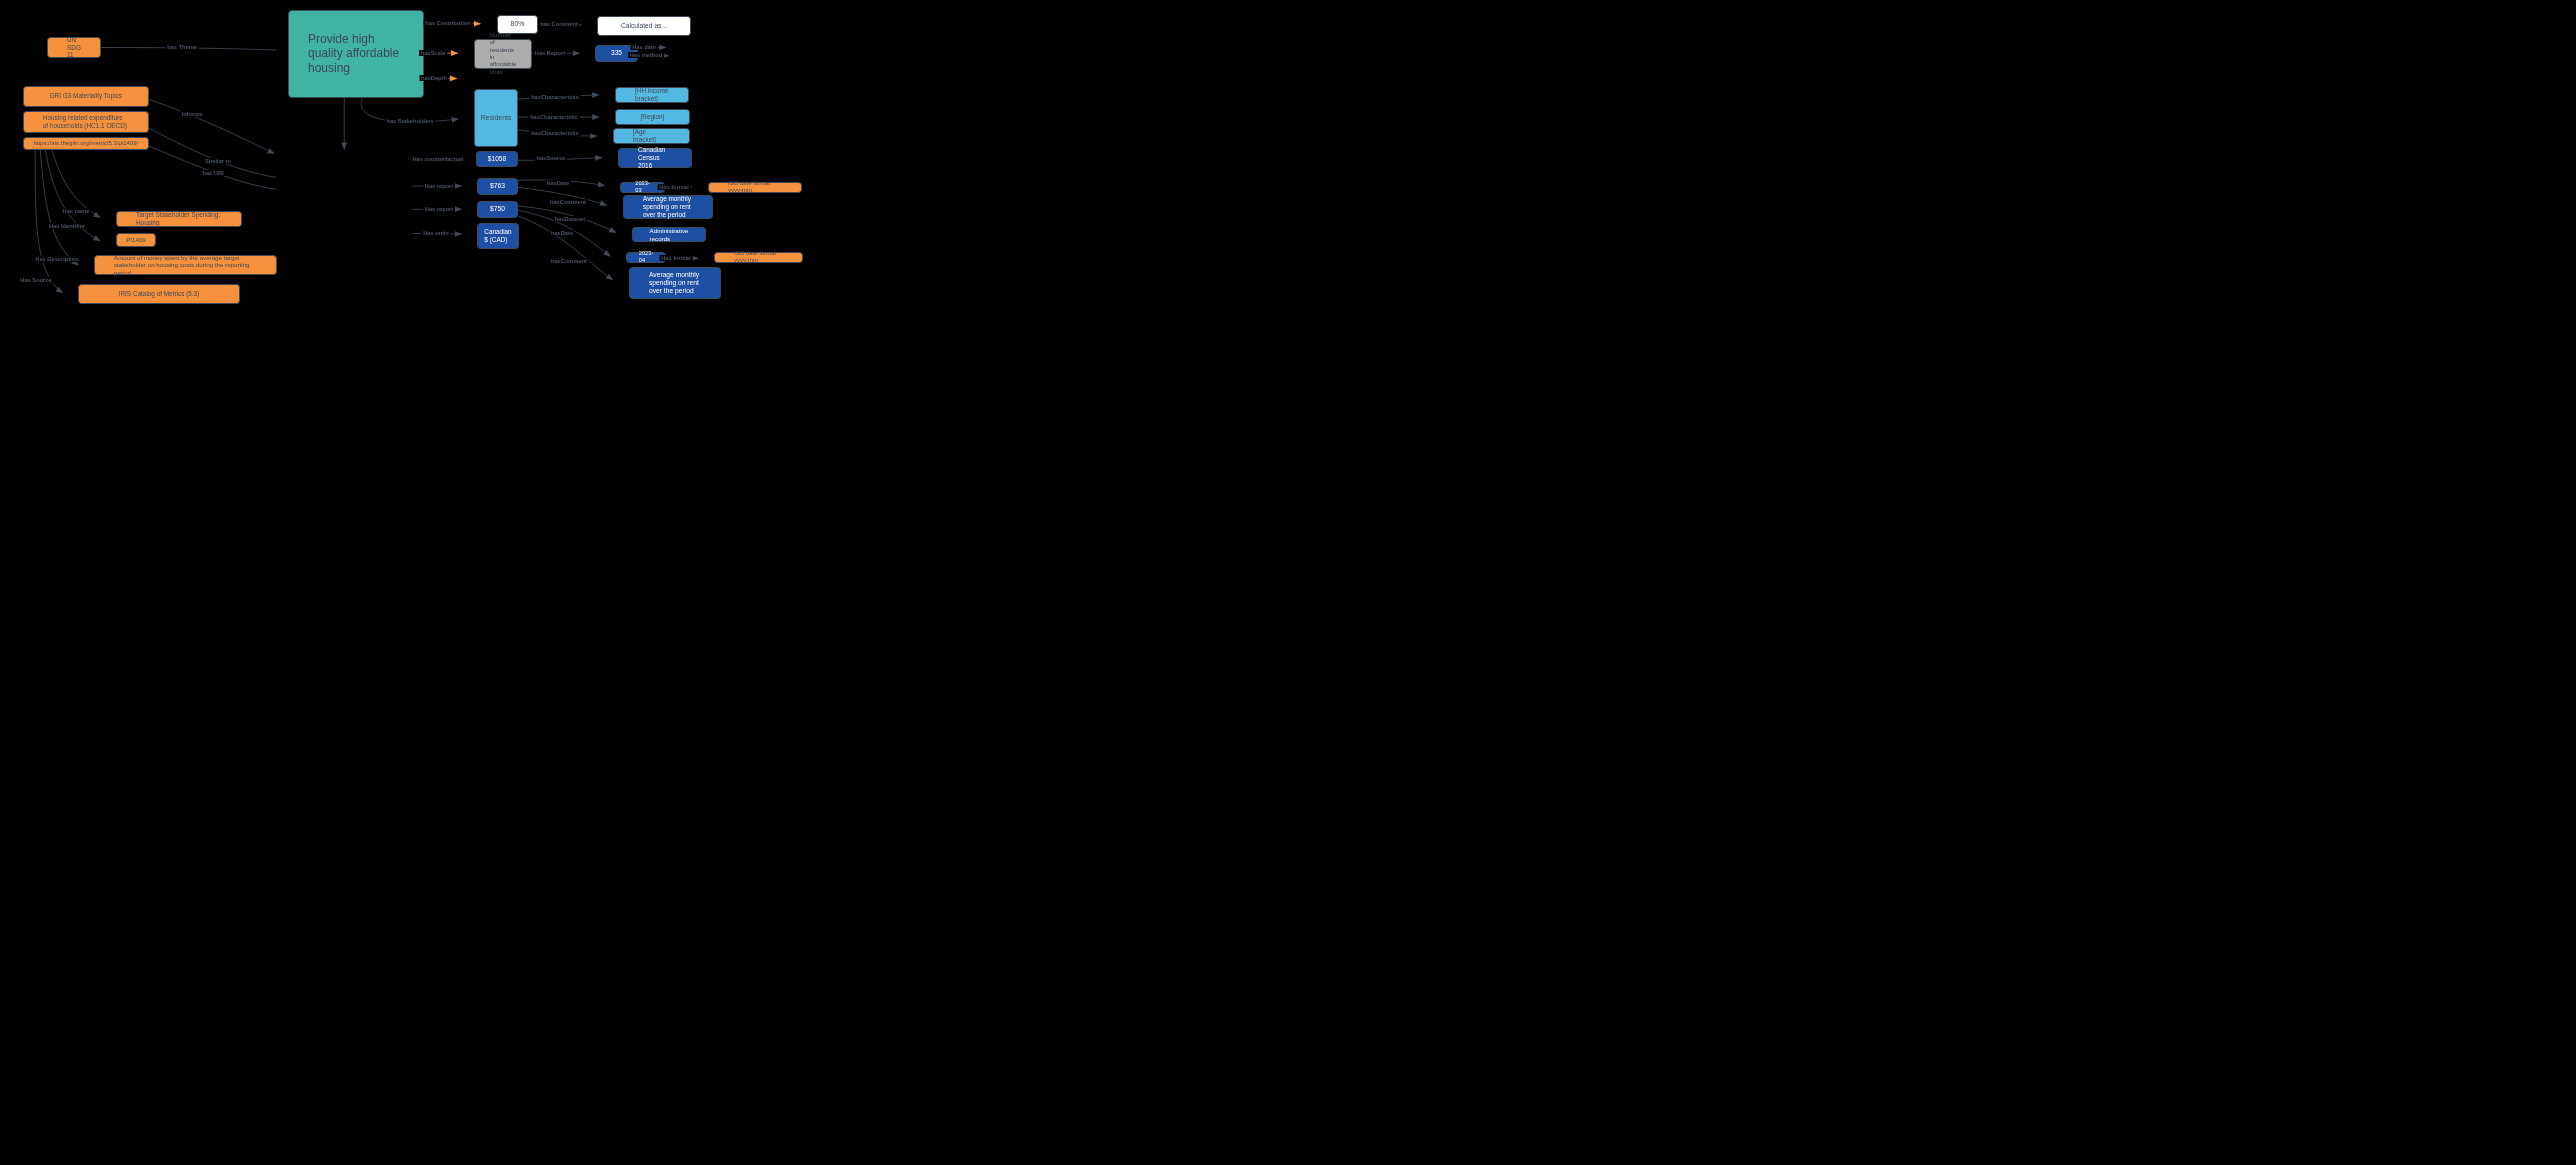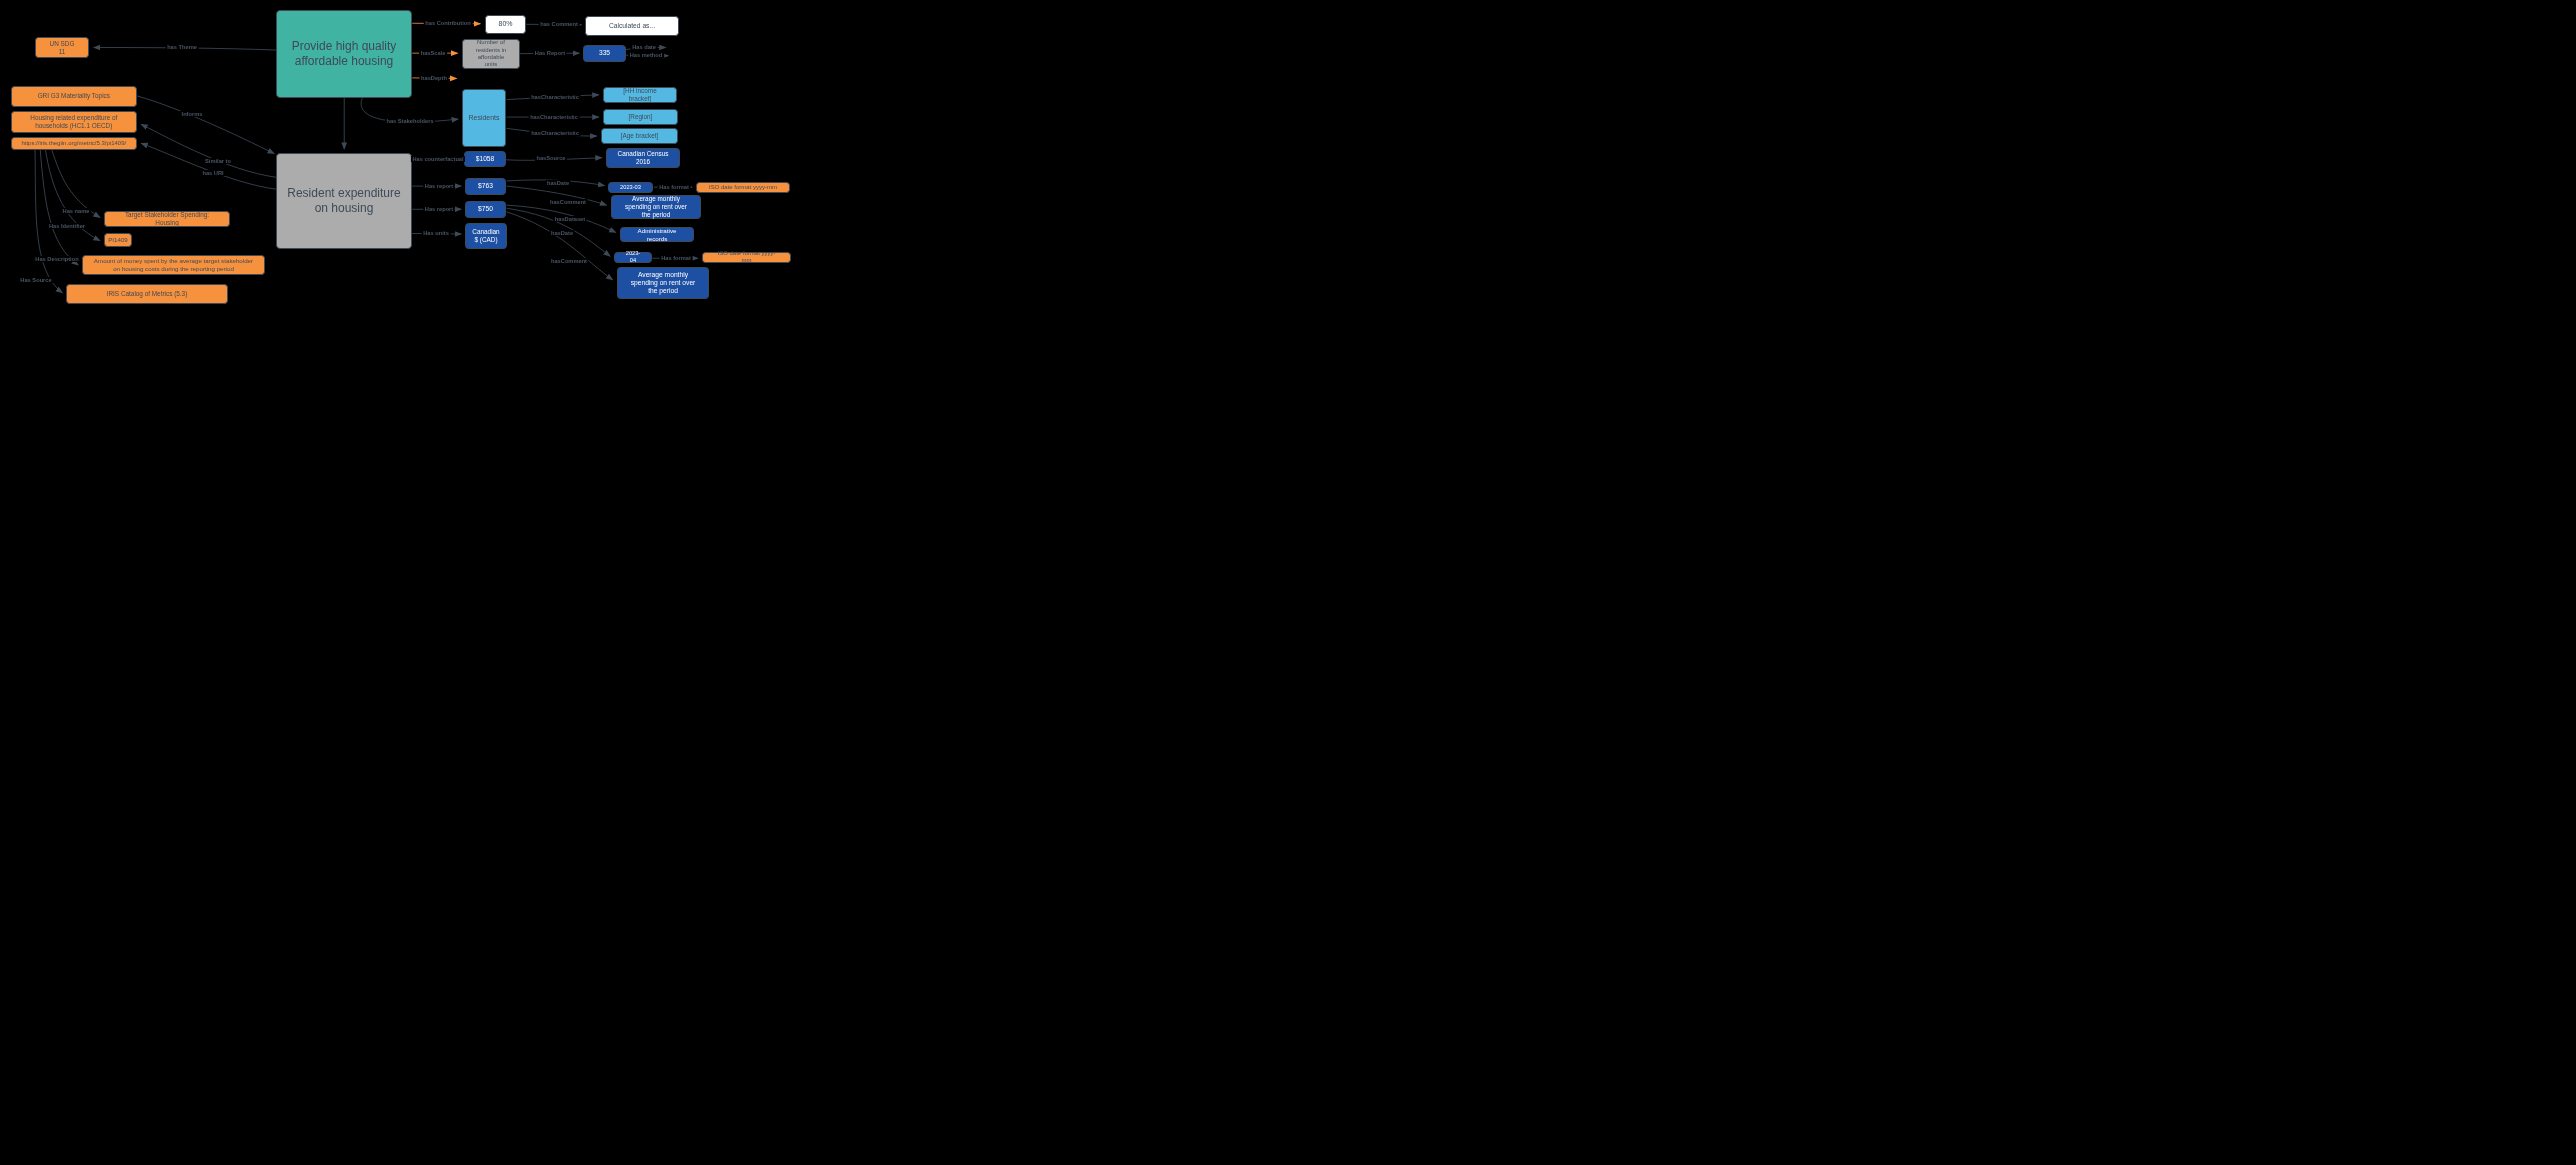--- a/index.html
+++ b/index.html
@@ -1,21 +1,21 @@
 <!DOCTYPE html>
 <html style="font-size:8.2px"><head>
 <meta charset="utf-8">
 <style>
   html,body{margin:0;padding:0;background:#000;}
   #canvas{position:relative;width:808px;height:315px;background:#000;overflow:hidden;
           font-family:"Liberation Sans",sans-serif;}
   #edges{position:absolute;left:0;top:0;width:808px;height:315px;}
-  .n{position:absolute;display:flex;align-items:center;justify-content:center;text-align:center;
+  .n{position:absolute;display:flex;align-items:center;justify-content:center;
      border:0.8px solid #3F4A58;border-radius:3.6px;color:#3F4A58;line-height:1.22;
-     box-sizing:border-box;padding:1px 10px;}
+     box-sizing:border-box;padding:1px 19px;margin-left:12px;}
   .teal{background:#40B3A3;}
   .orange{background:#F6913E;}
   .blue{background:#1D50A3;color:#FFFFFF;}
   .lblue{background:#54B9E2;}
   .gray{background:#ACACAC;}
   .white{background:#FFFFFF;}
   .elbl{position:absolute;transform:translate(-50%,-50%);background:#000;color:#4A5565;
         font-size:5.7px;font-weight:700;padding:0 1.5px;white-space:nowrap;}
   
   #n-goal{left:276px;top:9.8px;width:136px;height:88px;font-size:12px;border-radius:4.6px;}
@@ -105,21 +105,20 @@
   <div class="n orange" id="n-sdg">UN SDG 11</div>
   <div class="n gray" id="n-scale">Number of residents in affordable units</div>
   <div class="n blue" id="n-335">335</div>
   <div class="n orange" id="n-gri">GRI G3 Materiality Topics</div>
   <div class="n orange" id="n-oecd">Housing  related expenditure of households (HC1.1 OECD)</div>
   <div class="n orange" id="n-url">https://iris.thegiin.org/metric/5.3/pi1409/</div>
   <div class="n lblue" id="n-residents">Residents</div>
   <div class="n lblue" id="n-hh">[HH income bracket]</div>
   <div class="n lblue" id="n-region">[Region]</div>
   <div class="n lblue" id="n-age">[Age bracket]</div>
-  <div class="n gray" id="n-metric">Resident expenditure on housing</div>
   <div class="n blue" id="n-census">Canadian Census 2016</div>
   <div class="n blue" id="n-1058">$1058</div>
   <div class="n blue" id="n-763">$763</div>
   <div class="n blue" id="n-750">$750</div>
   <div class="n blue" id="n-cad">Canadian $ (CAD)</div>
   <div class="n blue" id="n-2303">2023-03</div>
   <div class="n orange" id="n-iso1">ISO date format yyyy-mm</div>
   <div class="n blue" id="n-comment1">Average monthly spending on rent over the period</div>
   <div class="n blue" id="n-admin">Administrative records</div>
   <div class="n blue" id="n-2304">2023-04</div>

